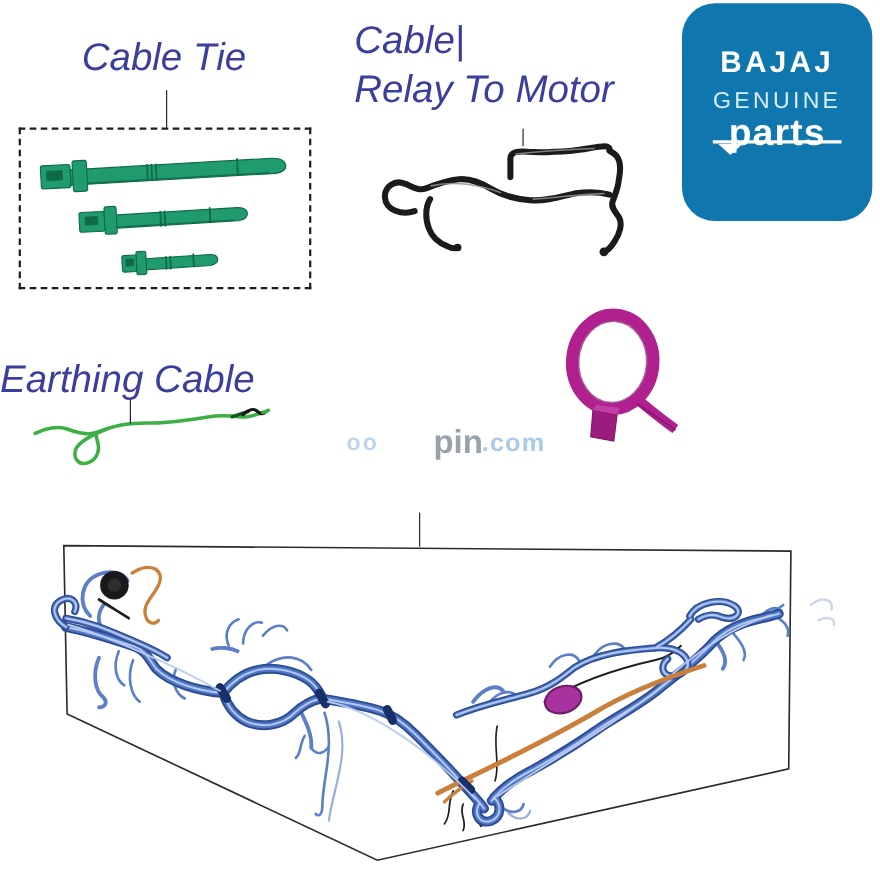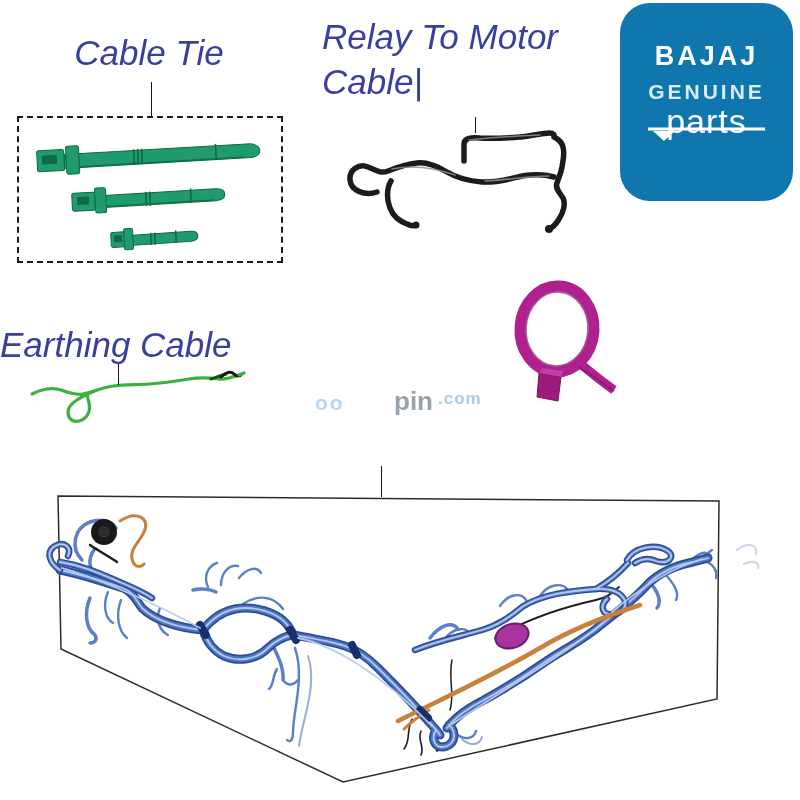--- a/index.html
+++ b/index.html
@@ -29,22 +29,22 @@
   .r-wire{stroke:var(--relay_black,#1b1b1b);stroke-width:5.5;fill:none;stroke-linecap:round;stroke-linejoin:round}
   .r-hl{stroke:#8f8f8f;stroke-width:1.5;fill:none;opacity:.85;stroke-linecap:round}
 
   
   .logo{
     position:absolute;left:620px;top:3px;width:173px;height:198px;
     background:var(--logo_blue,#0f76ae);border-radius:30px;color:var(--logo_text,#ffffff);
     text-align:center;z-index:3;
   }
   .logo .brand{margin-top:38px;font-size:27px;font-weight:700;letter-spacing:3px}
-  .logo .genuine{margin-top:8px;font-size:21px;letter-spacing:3px;color:#d8edf8;font-weight:700}
-  .logo .parts{margin-top:-2px;font-size:34px;font-weight:400;letter-spacing:1px}
+  .logo .genuine{margin-top:8px;font-size:21px;letter-spacing:3px;color:#d8edf8;font-weight:400}
+  .logo .parts{margin-top:-2px;font-size:34px;font-weight:700;letter-spacing:1px}
 
   
   .e-wire{stroke:var(--earthing_green,#3cb043);stroke-width:3.2;fill:none;stroke-linecap:round}
   .e-dark{stroke:#11571d;stroke-width:3;fill:none;stroke-linecap:round}
   .e-black{stroke:#161616;stroke-width:3;fill:none;stroke-linecap:round}
 
   
   .m-ring{stroke:var(--clamp_magenta,#b0208e);fill:none}
   .m-dark{stroke:var(--clamp_magenta_dark,#8d1a72);fill:none}
 
@@ -97,22 +97,22 @@
       <path class="tie-fill" d="M107,116 L172,115 Q179,115 179,120 Q179,124 172,125 L107,126 Z"></path>
       <rect class="tie-fill" x="92" y="112" width="15" height="15" rx="2"></rect>
       <rect class="tie-dark" x="95" y="115" width="8" height="7" rx="1"></rect>
       <rect class="tie-fill" x="105" y="109" width="9" height="21" rx="1.5"></rect>
       <path class="tie-tick" d="M132,115 L132,126 M136,115 L136,126 M157,114 L157,125"></path>
     </g>
   </svg>
 </div>
 
 <div class="lbl" style="left:322px;top:14px">
+  <div>Cable|</div>
   <div>Relay To Motor</div>
-  <div>Cable|</div>
 </div>
 <div class="leader" style="left:475px;top:117px;height:16px"></div>
 
 <svg class="abs" style="left:335px;top:113px" width="280" height="145" viewBox="0 0 280 145">
 
   <path class="r-wire" d="M129,48 L129,31 C129,25 137,24 145,25 C158,26 172,25 185,24
       C197,23 207,20 215,20 C218,20 220,22 219,24 C223,26 227,29 228,34
       C230,41 228,47 227,54 C226,60 224,64 222,70
       C220,75 224,79 228,85 C231,91 228,100 224,106 C221,111 217,115 214,116"></path>
 
@@ -155,22 +155,22 @@
 <svg class="abs" style="left:505px;top:275px" width="118" height="130" viewBox="0 0 118 130">
   <ellipse class="m-ring" cx="52" cy="54" rx="37" ry="43" stroke-width="11" transform="rotate(4 52 54)"></ellipse>
   <ellipse class="m-dark" cx="52" cy="54" rx="31" ry="37" stroke-width="1.6" transform="rotate(4 52 54)" opacity="0.7"></ellipse>
   <path class="m-ring" d="M72,86 C84,96 96,106 109,115" stroke-width="9"></path>
   <path class="m-dark" d="M74,92 C86,100 98,108 109,116" stroke-width="2"></path>
   <path d="M34,98 L56,102 L53,126 L32,122 Z" fill="#9c1c7d" stroke="#7a1560" stroke-width="1"></path>
   <path d="M34,98 L56,102 L58,96 L37,93 Z" fill="#c13ea6"></path>
 </svg>
 
 <div class="wm" style="left:315px;top:391px;font-size:21px;color:var(--watermark_blue,#a9cbe8);opacity:.8;letter-spacing:2px">oo</div>
-<div class="wm" style="left:394px;top:386px;font-size:26px;color:var(--watermark_gray,#8f98a3);opacity:.9">pin</div>
-<div class="wm" style="left:438px;top:389px;font-size:17px;color:var(--watermark_blue,#a9cbe8);letter-spacing:1px">.com</div>
+<div class="wm" style="left:394px;top:386px;font-size:30px;color:var(--watermark_gray,#8f98a3);opacity:.9">pin</div>
+<div class="wm" style="left:438px;top:389px;font-size:23px;color:var(--watermark_blue,#a9cbe8);letter-spacing:1px">.com</div>
 
 <div class="lbl" style="left:300px;top:373px;line-height:51px">
 </div>
 <div class="leader" style="left:381px;top:466px;height:31px"></div>
 
 <svg class="abs" style="left:0;top:488px" width="800" height="312" viewBox="0 0 800 312">
   <defs>
     <path id="trunk" d="M60,82 C80,86 105,94 123,100 C132,103 136,112 142,120 C155,133 180,140 203,142
       M203,142 C210,133 220,124 235,121 C250,118 268,122 280,130 C286,134 290,140 293,146
       M203,142 C206,152 212,162 224,168 C238,174 256,172 268,160 C274,154 284,148 293,147

